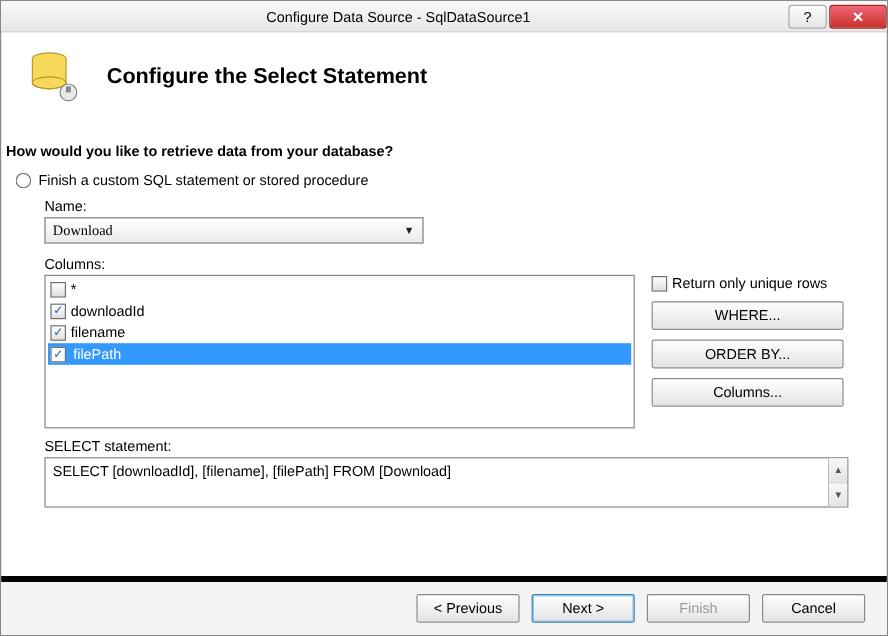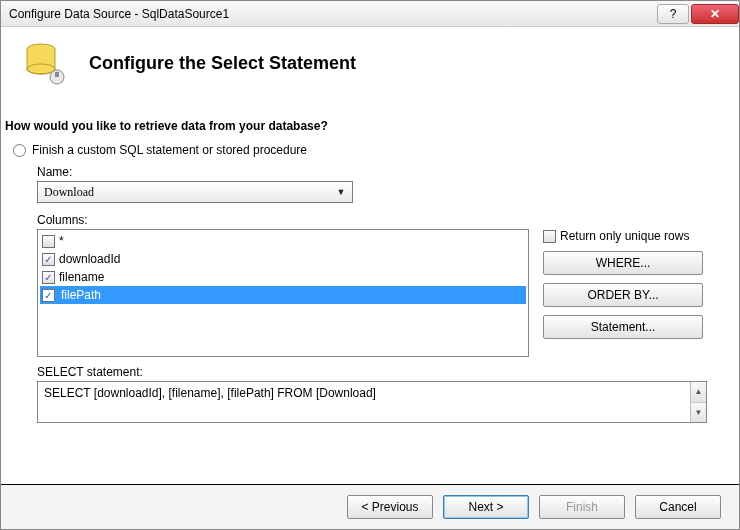--- a/index.html
+++ b/index.html
@@ -24,20 +24,21 @@
     height: 26px;
     background: linear-gradient(#f8f8f8,#e8e8e8);
     display: flex;
     align-items: center;
     padding: 0 0 0 8px;
     border-bottom: 1px solid #ccc;
   }
   .titlebar-text {
     flex: 1;
     font-size: 12px;
+    text-align: center;
   }
   .title-btn {
     width: 32px;
     height: 20px;
     margin-left: 2px;
     display: flex;
     align-items: center;
     justify-content: center;
     border: 1px solid #aaa;
     background: linear-gradient(#fdfdfd,#e5e5e5);
@@ -177,21 +178,21 @@
     flex-direction: column;
     border-left: 1px solid #bbb;
   }
   .spinbtns div {
     flex:1;
     display:flex;align-items:center;justify-content:center;
     font-size:8px;color:#555;background:linear-gradient(#f8f8f8,#e3e3e3);
     border-bottom:1px solid #ccc;
   }
   .footer {
-    border-top: 1px solid #000000;
+    border-top: 5px solid #000000;
     padding: 10px 18px;
     display: flex;
     justify-content: flex-end;
     gap: 10px;
     background: #f4f4f4;
   }
   .footer .btn {
     min-width: 86px;
     margin-bottom: 0;
   }
@@ -271,21 +272,21 @@
             <span class="cb-box"></span>
             <span>Return only unique rows</span>
           </label>
           <div class="btn">
             <span>WHERE...</span>
           </div>
           <div class="btn">
             <span>ORDER BY...</span>
           </div>
           <div class="btn">
-            <span>Statement...</span>
+            <span>Columns...</span>
           </div>
         </div>
       </div>
 
       <div class="lbl" style="margin-top:8px">SELECT statement:</div>
       <div class="stmt-box">
         <span>SELECT [downloadId], [filename], [filePath] FROM [Download]</span>
         <div class="spinbtns">
           <div>▲</div>
           <div style="border-bottom:none">▼</div>

